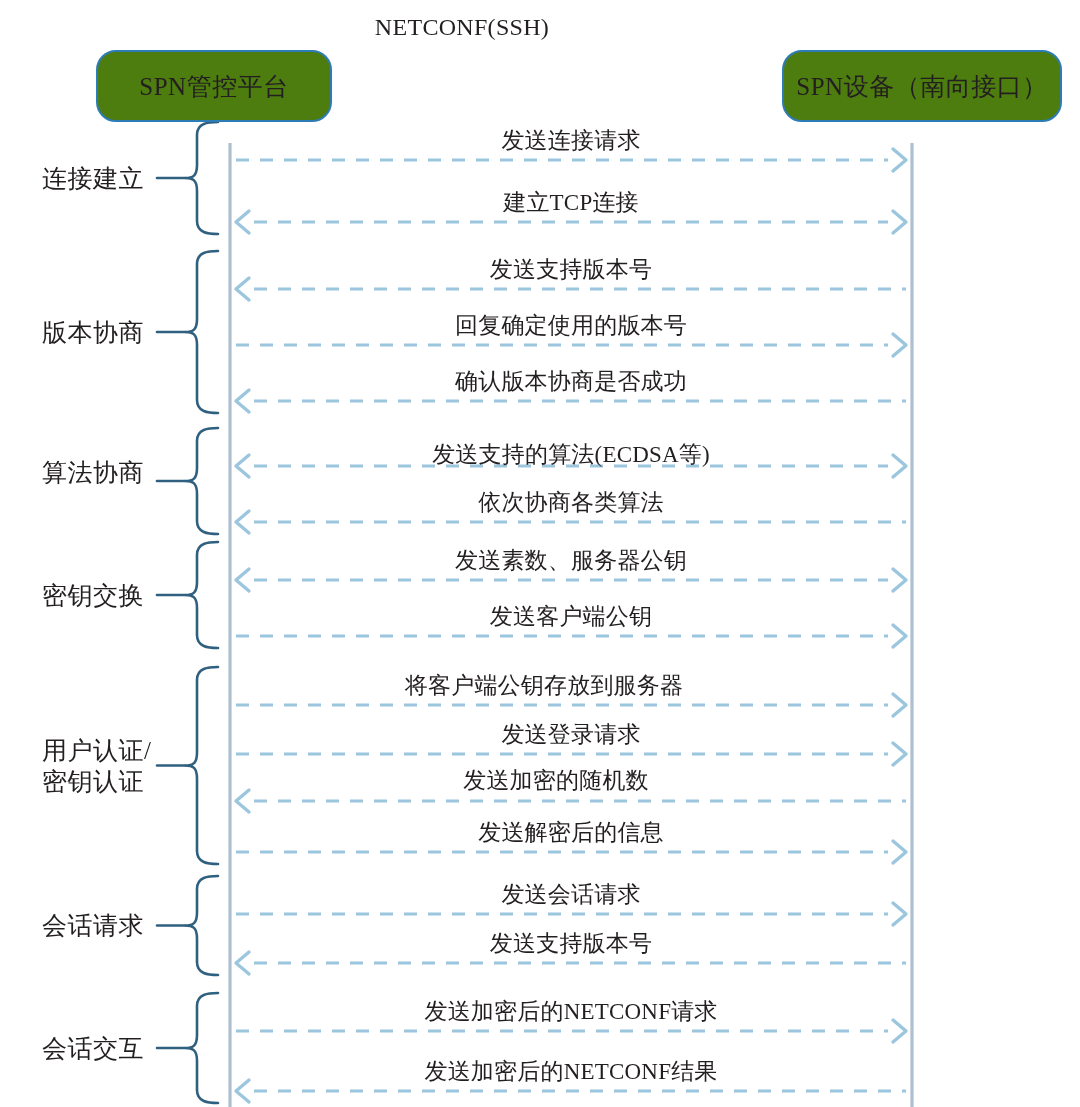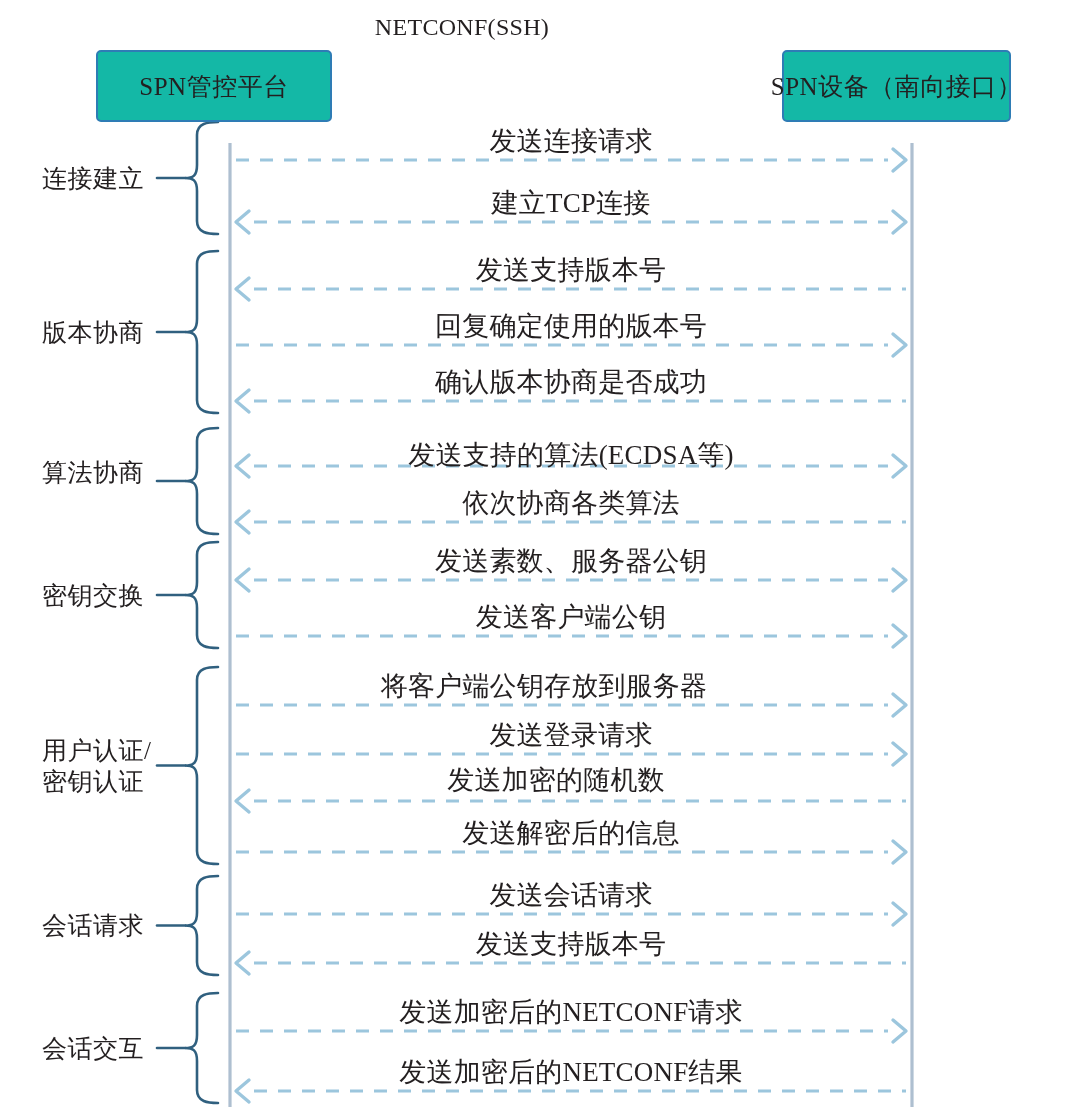--- a/index.html
+++ b/index.html
@@ -13,30 +13,30 @@
     overflow:hidden;
   }
   #stage{position:absolute;left:0;top:0;width:1080px;height:1107px;}
   #svg{position:absolute;left:0;top:0;width:1080px;height:1107px;}
 
   
   .actor-box{
     position:absolute;
     box-sizing:border-box;
     border:2.5px solid #2e7cb5;
-    border-radius:5px;
-    background:#14b8a6;
+    border-radius:20px;
+    background:#4d7c0f;
     display:flex;align-items:center;justify-content:center;
     font-size:25px;
     letter-spacing:.5px;
     color:#231f20;
     white-space:nowrap;
   }
   #actor-left{left:96px;top:50px;width:236px;height:72px;}
-  #actor-right{left:782px;top:50px;width:229px;height:72px;}
+  #actor-right{left:782px;top:50px;width:280px;height:72px;}
 
   
   #protocol-title{
     position:absolute;left:0;top:14px;width:924px;
     text-align:center;
     font-size:24px;
     letter-spacing:.3px;
     color:#231f20;
     pointer-events:none;
   }
@@ -49,21 +49,21 @@
     line-height:31px;
     color:#231f20;
     white-space:pre-line;
     letter-spacing:.5px;
   }
 
   
   .msg-label{
     position:absolute;
     text-align:center;
-    font-size:27px;
+    font-size:23px;
     line-height:26px;
     color:#231f20;
     white-space:nowrap;
     letter-spacing:.2px;
     transform:translate(-50%,-100%);
   }
 
   
   #watermark{
     position:absolute;left:8px;top:1062px;

